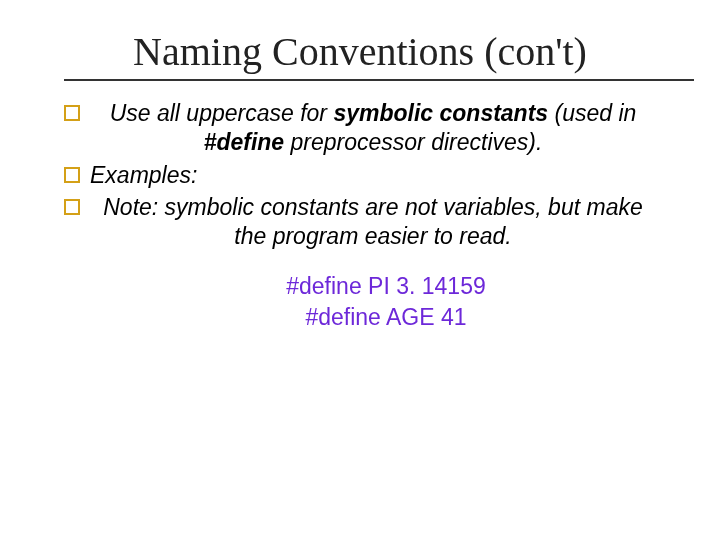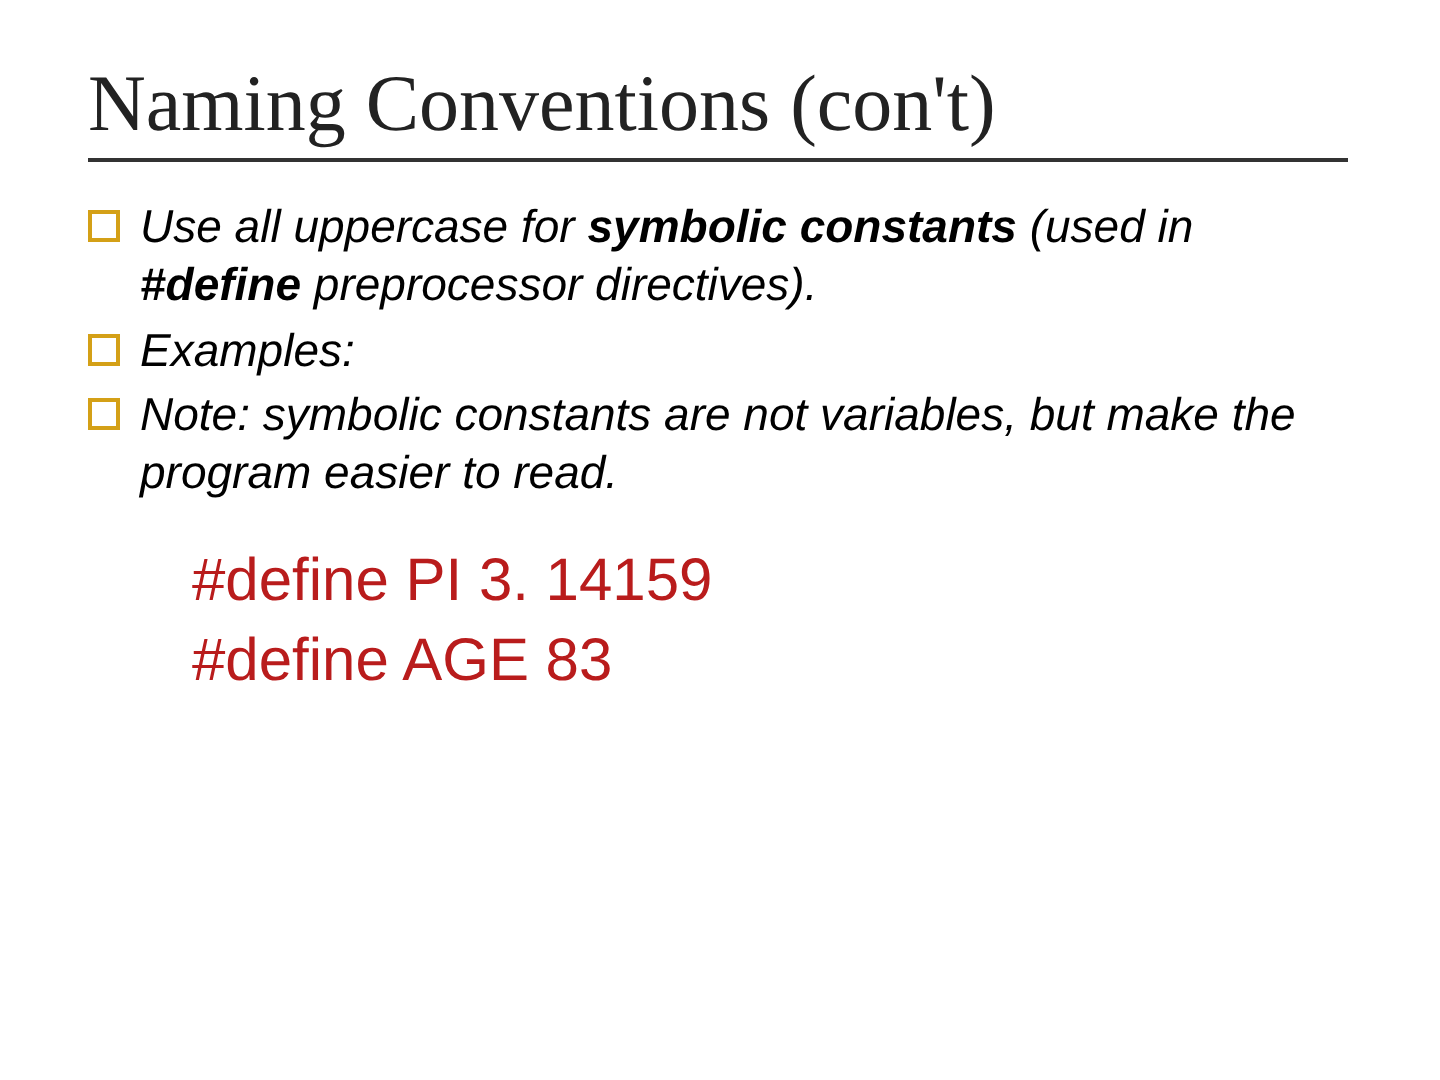--- a/index.html
+++ b/index.html
@@ -6,23 +6,24 @@
       margin: 0;
       padding: 0;
       width: 720px;
       height: 540px;
       background: #fff;
       font-family: Arial, Helvetica, sans-serif;
     }
     .slide {
       width: 720px;
       height: 540px;
-      padding: 28px 44px;
+      padding: 28px 64px;
       box-sizing: border-box;
       position: relative;
+      text-align: center;
     }
     .title {
       font-family: "Times New Roman", Times, serif;
       font-size: 40px;
       color: #222;
       margin: 0 0 4px 0;
       font-weight: normal;
     }
     .rule {
       border: none;
@@ -54,22 +55,22 @@
       font-size: 23px;
       color: #000;
       line-height: 1.25;
     }
     .bold { font-weight: bold; }
     .examples {
       margin-top: 20px;
       margin-left: 52px;
     }
     .examples div {
-      font-size: 30px;
-      color: #b91c1c;
+      font-size: 23px;
+      color: #6d28d9;
       line-height: 1.35;
     }
     .run { display: inline; }
   </style>
 </head>
 <body>
 
 <div class="slide">
   <h1 class="title">Naming Conventions (con't)</h1>
   <hr class="rule">
@@ -86,15 +87,15 @@
       <span class="bullet-text">Examples:</span>
     </li>
     <li>
       <span class="bullet-icon"></span>
       <span class="bullet-text">Note:  symbolic constants are not variables, but make the program easier to read.</span>
     </li>
   </ul>
 
   <div class="examples">
     <div>#define PI 3. 14159</div>
-    <div>#define AGE  83</div>
+    <div>#define AGE  41</div>
   </div>
 </div>
 
 </body></html>

